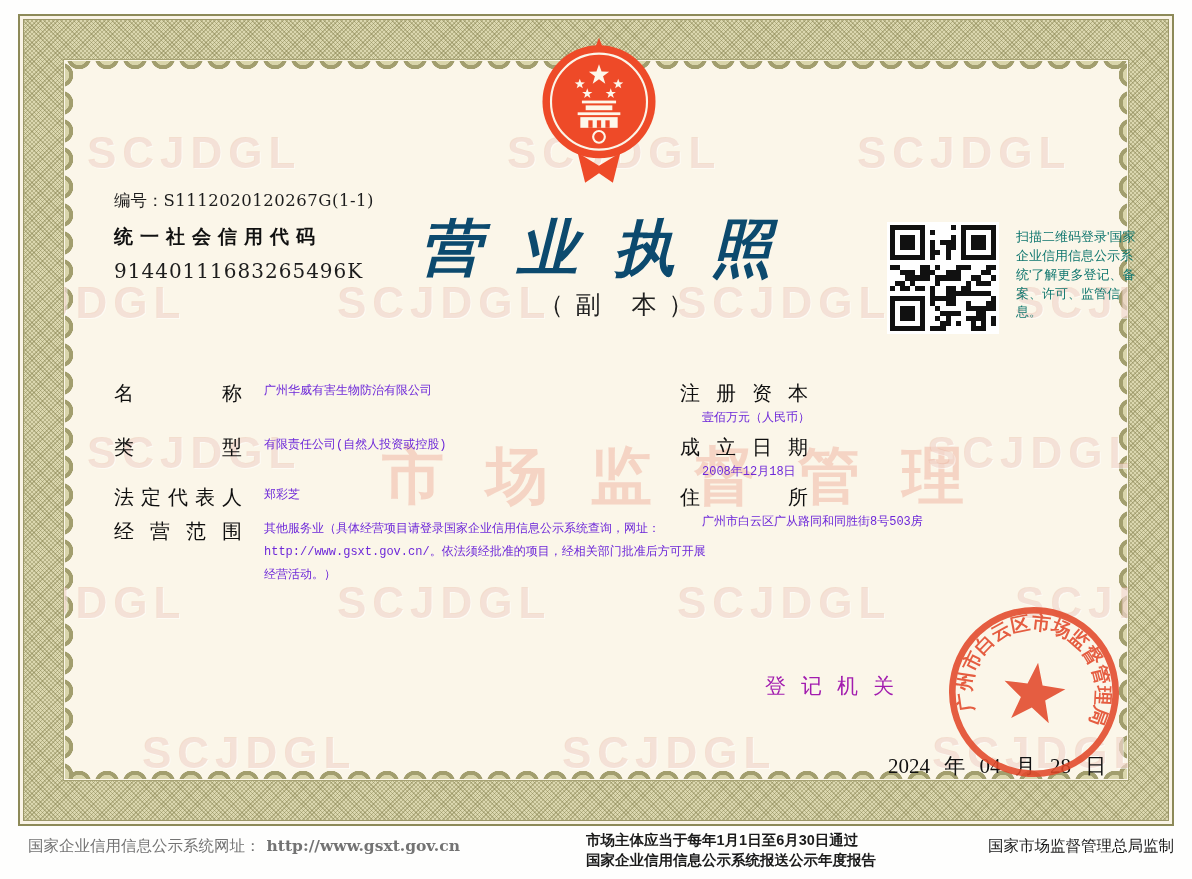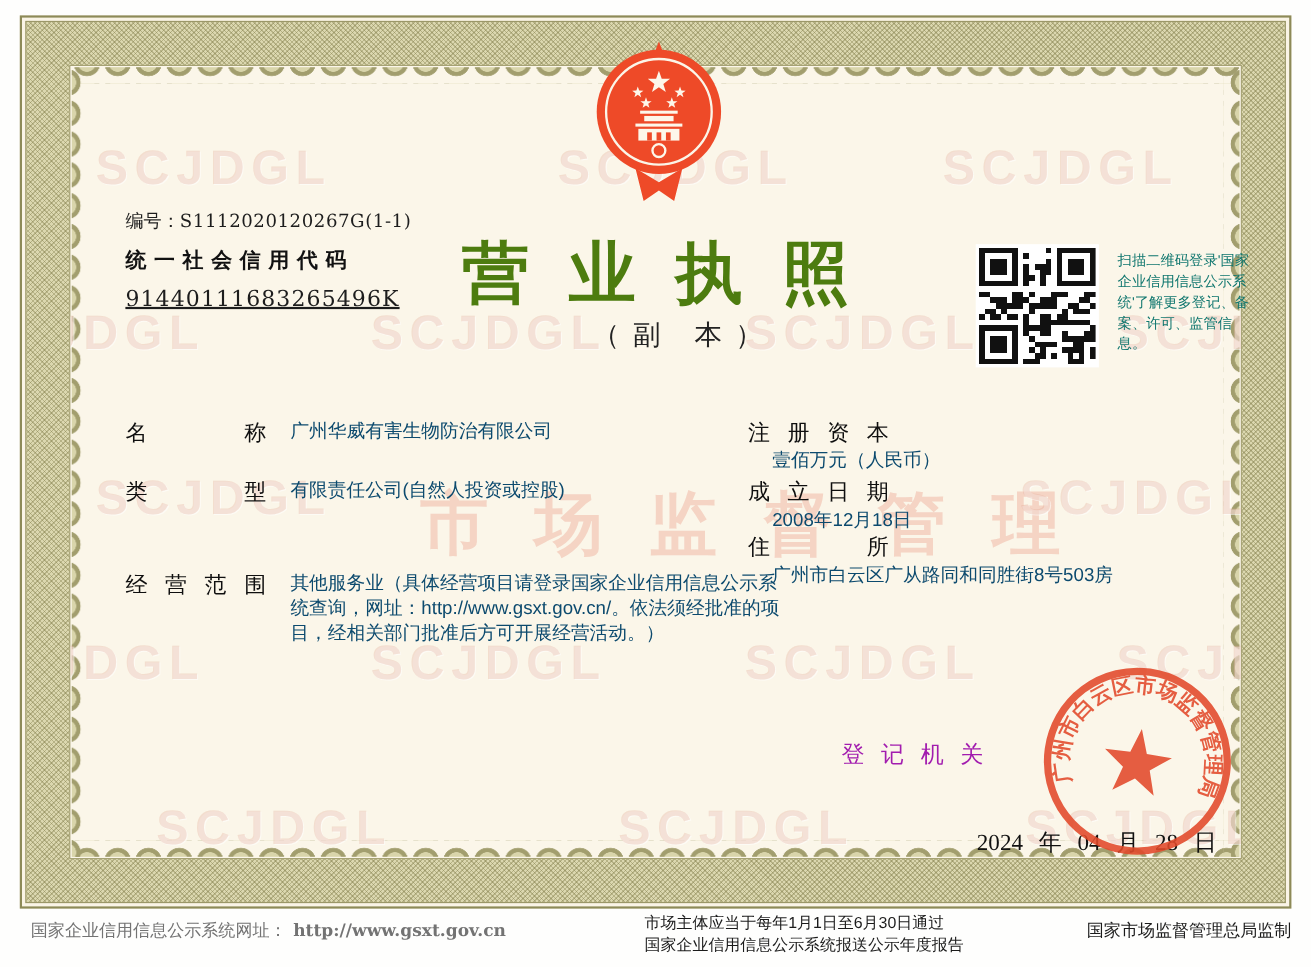--- a/index.html
+++ b/index.html
@@ -39,48 +39,48 @@
 
   
   .content { position:absolute; inset:0; z-index:3; color:#1d1d1d; }
   .abs { position:absolute; }
   .serif { font-family:"DejaVu Serif","Liberation Serif",serif; }
 
   .emblem { left:515px; top:20px; width:128px; height:158px; }
   .serial-row { left:94px; top:174px; font-size:16.5px; }
   .serial-row .val { font-family:"DejaVu Serif",serif; letter-spacing:.5px; }
   .credit-label { left:94px; top:208px; font-size:19px; font-weight:bold; letter-spacing:7px; color:#111; }
-  .credit-value { left:94px; top:243px; font-size:20px; letter-spacing:1px;text-decoration:underline; }
+  .credit-value { left:94px; top:243px; font-size:20px; letter-spacing:1px; }
   .title { left:0; right:0; top:192px; text-align:center; font-size:61px; font-weight:bold;
-    letter-spacing:36px; text-indent:36px; color:#4d7c0f; }
+    letter-spacing:36px; text-indent:36px; color:#0c4a6e;font-style:italic; }
   .subtitle { left:0; right:0; top:272px; text-align:center; font-size:25px; letter-spacing:12px;
     text-indent:12px; color:#222;padding-left:40px; }
 
   .qr-box { left:867px; top:206px; width:112px; height:112px; background:#fff; padding:3px; }
   .qr-box svg { width:100%; height:100%; }
   .qr-note { left:996px; top:212px; width:124px; font-size:13px; line-height:1.45; color:#0f766e; }
 
   .field-label { display:inline-block; width:128px; font-size:20px; color:#0f0f0f;
     text-align:justify; text-align-last:justify; vertical-align:top; }
-  .field-value { display:inline-block; font-size:17px; line-height:23px; color:#0c4a6e; vertical-align:top;
-    font-family:Liberation Sans, sans-serif; }
+  .field-value { display:inline-block; font-size:12px; line-height:23px; color:#6d28d9; vertical-align:top;
+    font-family:Liberation Mono, monospace; }
   .lrow { left:94px; } .rrow { left:660px; }
   .lrow .field-value { margin-left:22px; width:445px; }
   .rrow .field-value { margin-left:22px; width:352px; }
   .row-y0 { top:364px; } .row-y1 { top:418px; } .row-y2 { top:468px; } .row-y3 { top:502px; }
 
   .registrar { left:745px; top:656px; font-size:21px; letter-spacing:15px; color:#a21caf; }
   .issue-date { left:868px; top:736px; font-size:21px; color:#111; word-spacing:9px;
     font-family:Liberation Serif, serif; }
   .seal { left:919px; top:581px; width:190px; height:190px; transform:rotate(8deg); opacity:.88; }
 
   
   .footer-left { left:28px; top:836px; font-size:15.5px; color:#737373; }
   .footer-left .url { font-family:"DejaVu Serif",serif; font-weight:bold; margin-left:6px; }
-  .footer-mid { left:586px; top:830px; font-size:14.5px; line-height:1.38; color:#1b1b1b; }
+  .footer-mid { left:586px; top:830px; font-size:14.5px; line-height:1.38; color:#1b1b1b;font-weight:bold; }
   .footer-right { left:988px; top:836px; font-size:15.5px; color:#1b1b1b;text-align:right; }
 </style>
 </head>
 <body>
 
 <div class="page">
 
   <div class="certificate">
     <div class="band"></div>
     <div class="paper"></div>
@@ -154,20 +154,23 @@
           </svg>
       </div>
       <div class="abs qr-note">扫描二维码登录'国家企业信用信息公示系统'了解更多登记、备案、许可、监管信息。</div>
 
       <div class="abs lrow row-y0">
         <span class="field-label">名称</span><span class="field-value">广州华威有害生物防治有限公司</span>
       </div>
       <div class="abs lrow row-y1">
         <span class="field-label">类型</span><span class="field-value">有限责任公司(自然人投资或控股)</span>
       </div>
+      <div class="abs lrow row-y2">
+        <span class="field-label">法定代表人</span><span class="field-value">郑彩芝</span>
+      </div>
       <div class="abs lrow row-y3">
         <span class="field-label">经营范围</span><span class="field-value">其他服务业（具体经营项目请登录国家企业信用信息公示系统查询，网址：http://www.gsxt.gov.cn/。依法须经批准的项目，经相关部门批准后方可开展经营活动。）</span>
       </div>
 
       <div class="abs rrow row-y0">
         <span class="field-label">注册资本</span><span class="field-value">壹佰万元（人民币）</span>
       </div>
       <div class="abs rrow row-y1">
         <span class="field-label">成立日期</span><span class="field-value">2008年12月18日</span>
       </div>

